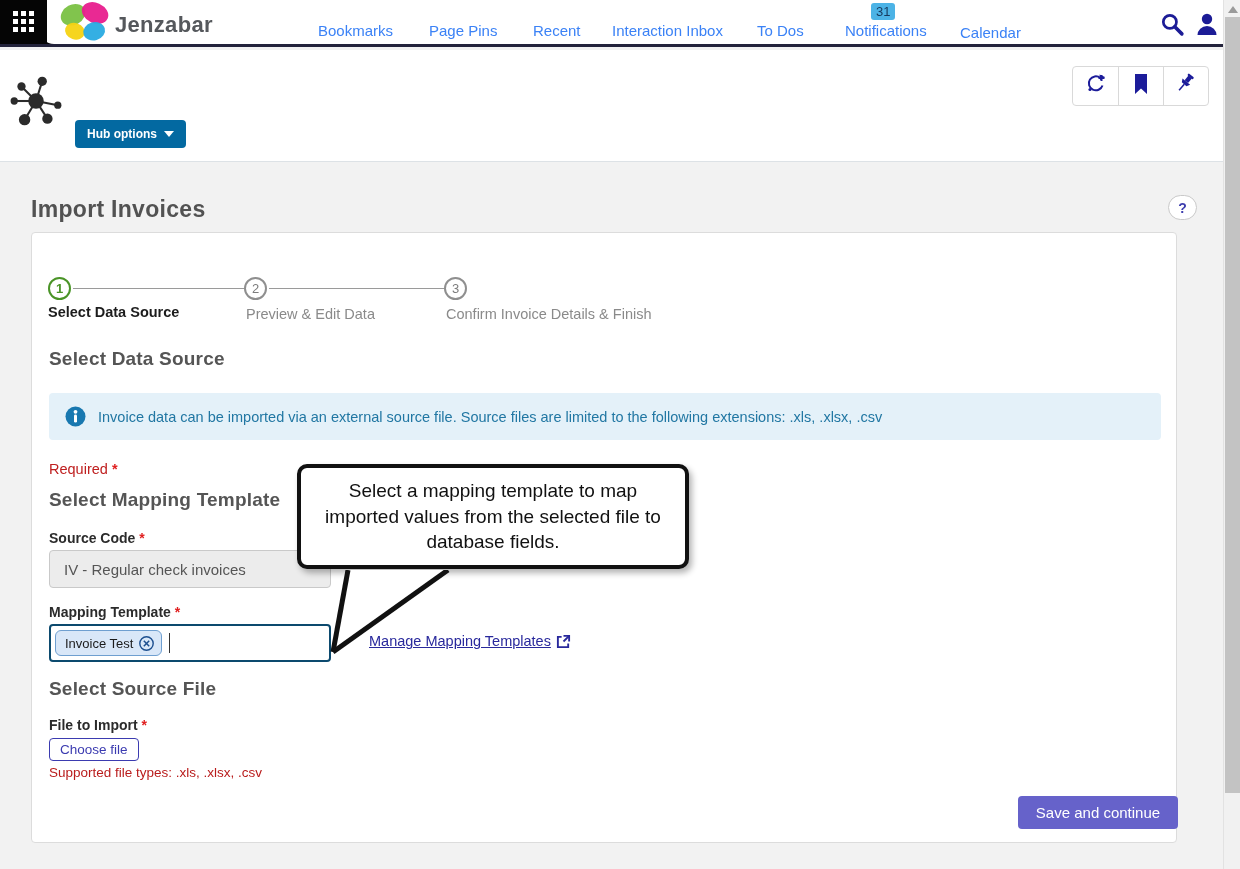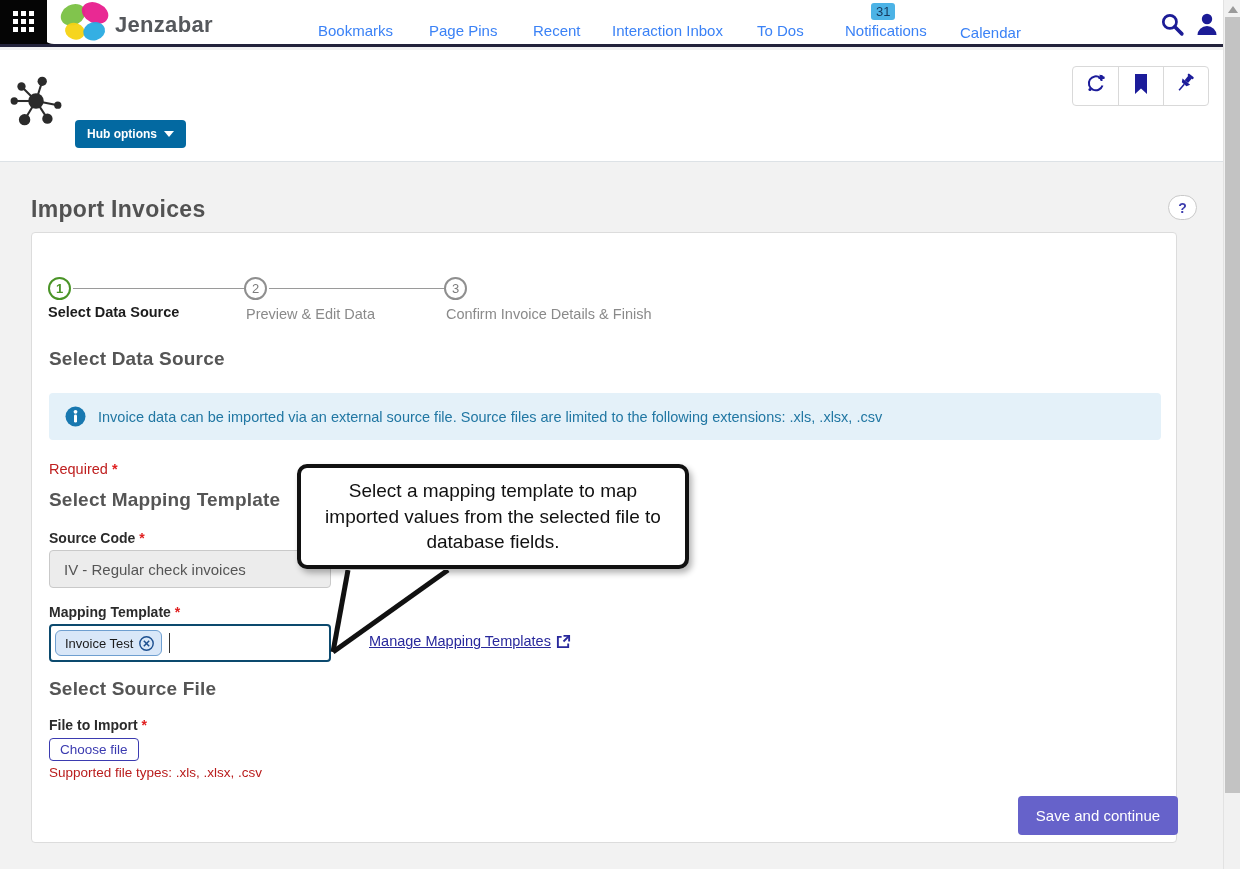--- a/index.html
+++ b/index.html
@@ -51,21 +51,21 @@
   .required { left:17px; top:228px; font-size:14.5px; color:#bf2020; }
   .star { color:#e02020; font-weight:700; }
   .field-label { font-size:14px; font-weight:700; color:#2b2b2b; }
   .input-disabled { left:17px; top:317px; width:282px; height:38px; background:#ececec; border:1px solid #c9c9c9; border-radius:4px; font-size:15px; color:#555; display:flex; align-items:center; padding-left:14px; }
   .input-focused { left:17px; top:391px; width:282px; height:38px; background:#fff; border:2px solid #0c4a6e; border-radius:4px; display:flex; align-items:center; padding-left:4px; }
   .chip { height:26px; background:#d9e7f8; border:1px solid #6f9fd0; border-radius:6px; display:flex; align-items:center; gap:6px; padding:0 7px 0 9px; font-size:13px; color:#1b1b1b; cursor:default; }
   .text-caret { width:1px; height:20px; background:#333; margin-left:7px; }
   .link { font-size:14.5px; color:#28289c; text-decoration:underline; cursor:pointer; display:flex; align-items:center; gap:5px; }
   .choose-btn { left:17px; top:505px; background:#fff; border:1px solid #3b3bb0; border-radius:4px; color:#3b3bb0; font-size:13.5px; padding:3px 10px; cursor:pointer; }
   .supported { left:17px; top:532px; font-size:13.5px; color:#b91c1c; }
-  .save-btn { left:986px; top:563px; width:160px; height:39px; background:#6662ca; border:none; border-radius:4px; color:#fff; font-size:15px; cursor:pointer; }
+  .save-btn { left:986px; top:563px; width:160px; height:33px; background:#6662ca; border:none; border-radius:4px; color:#fff; font-size:15px; cursor:pointer; }
 
   
   .tip { background:#fff; border:4px solid #111; border-radius:10px; color:#111; font-size:19px; line-height:1.35; text-align:center; padding:10px 12px; box-shadow:3px 4px 6px rgba(0,0,0,.3); z-index:20; }
   .tip1 { left:729px; top:176px; width:349px; }
   .tip2 { left:297px; top:464px; width:392px; }
   .tail { left:300px; top:570px; z-index:21; }
 </style>
 </head>
 <body>
 

